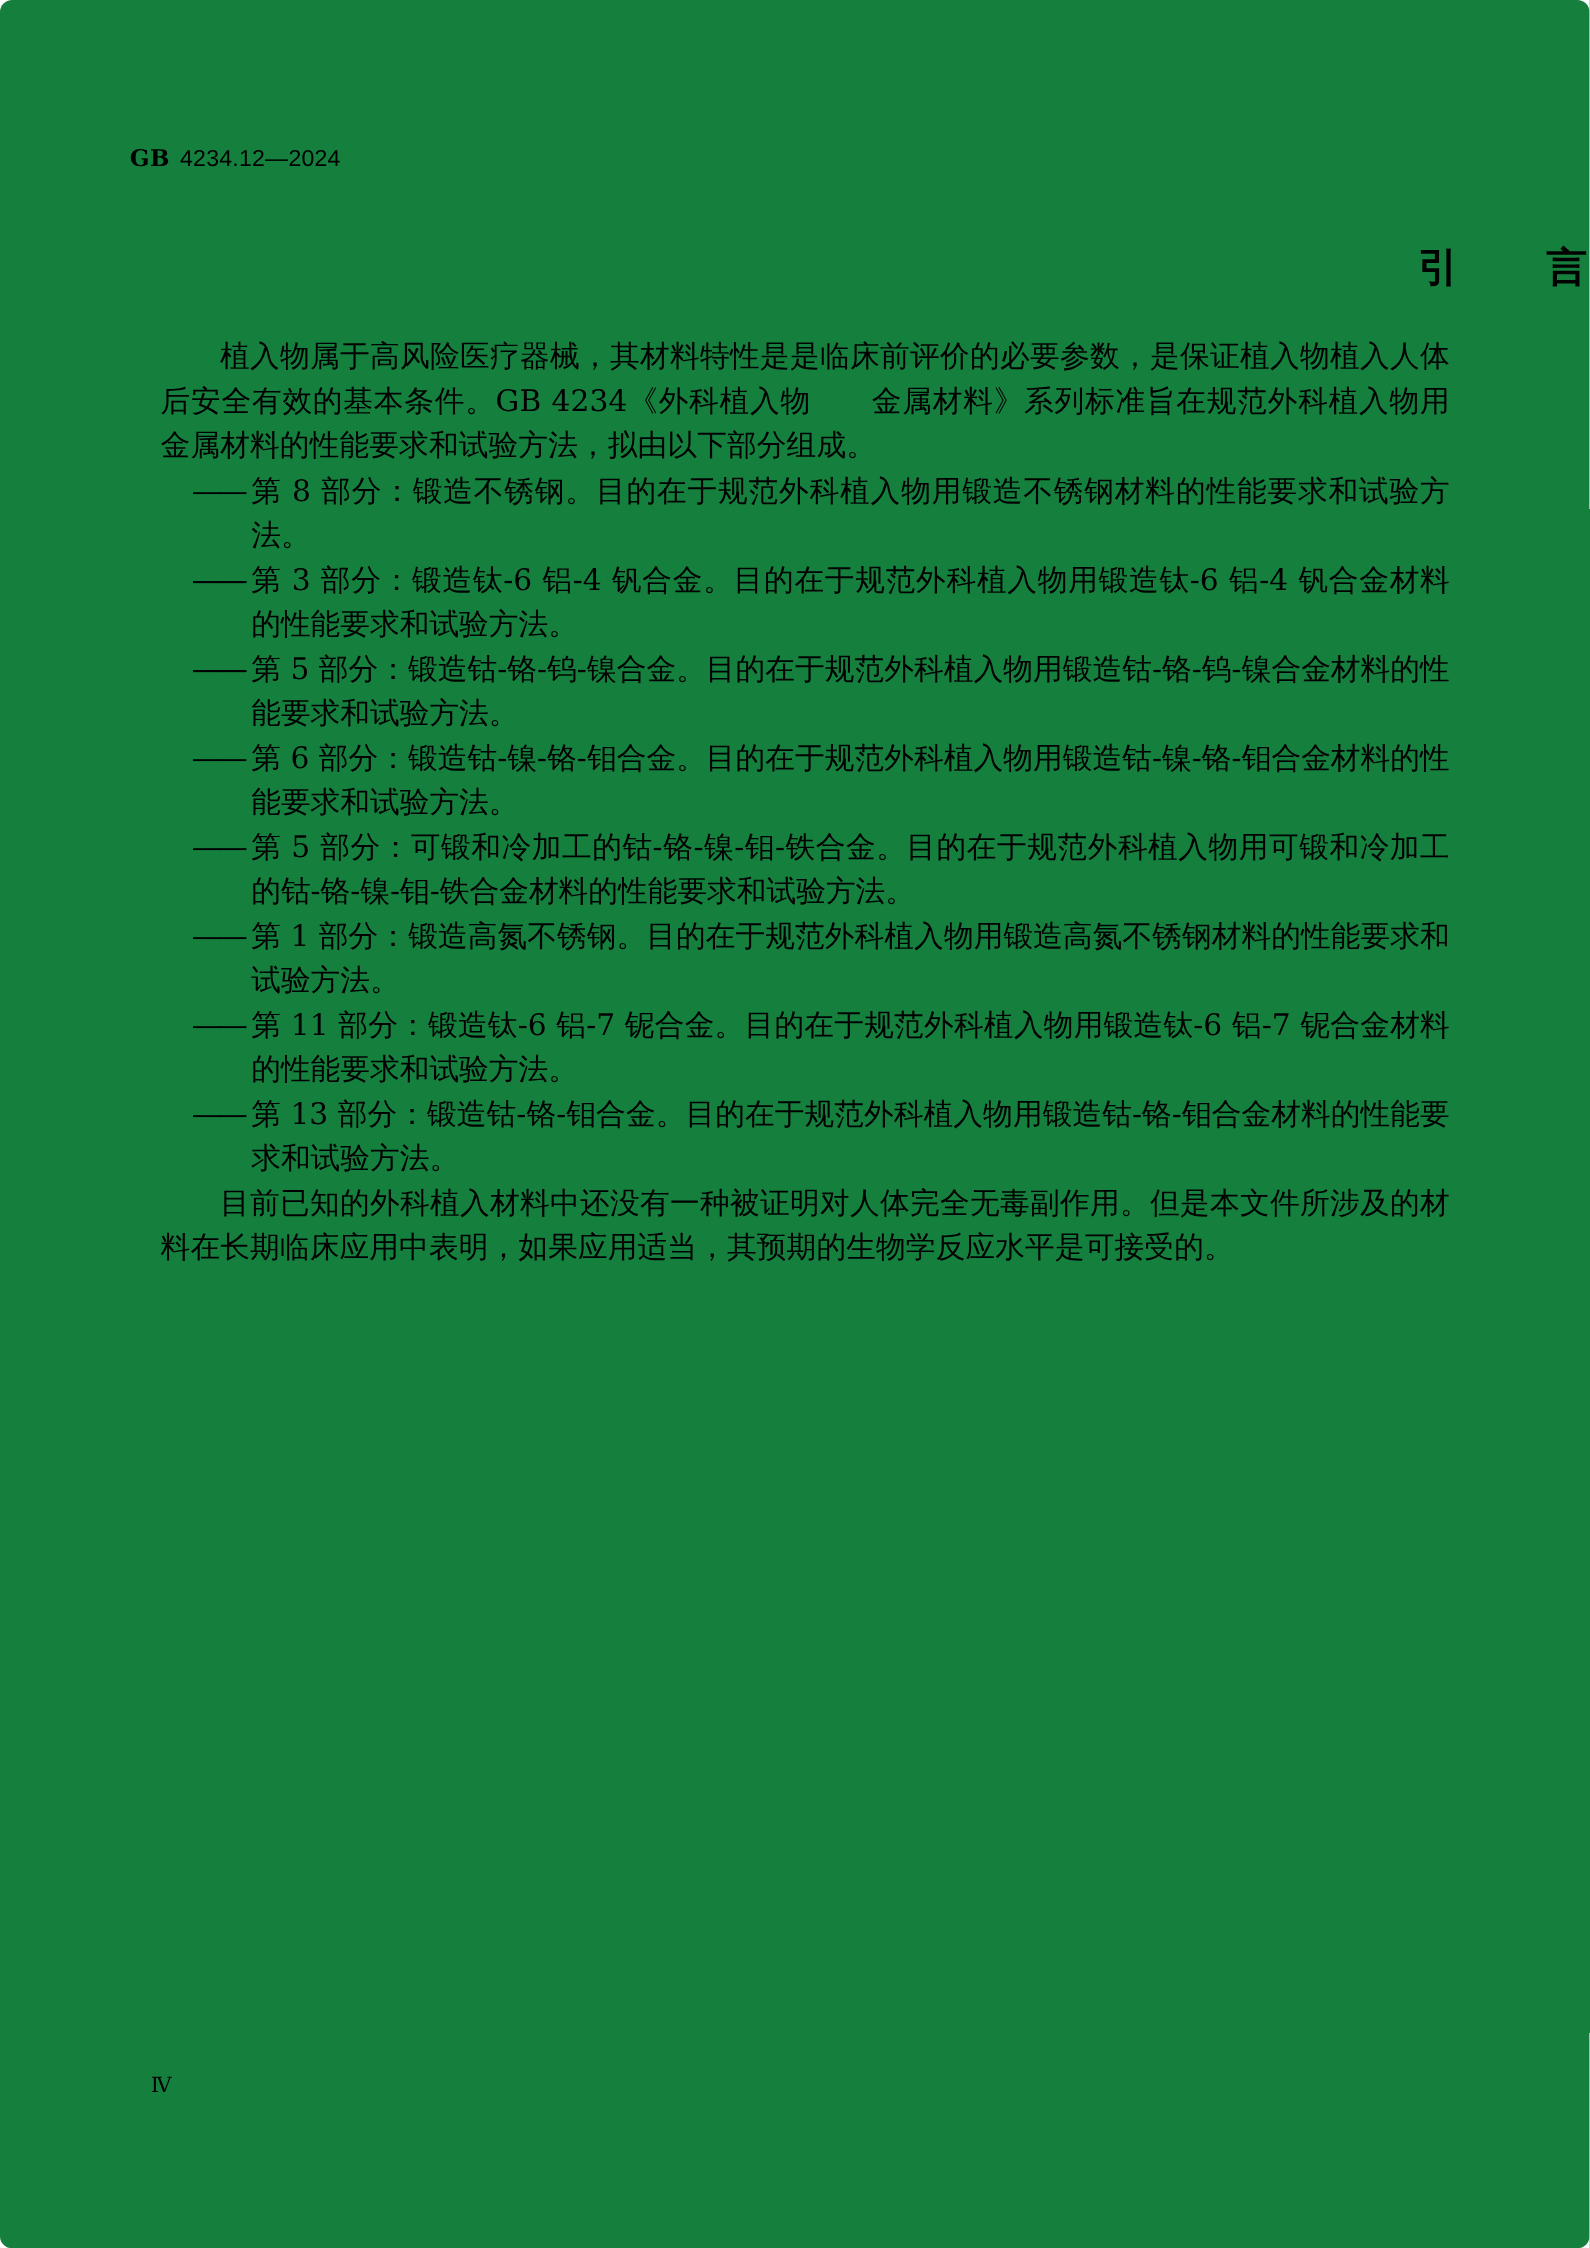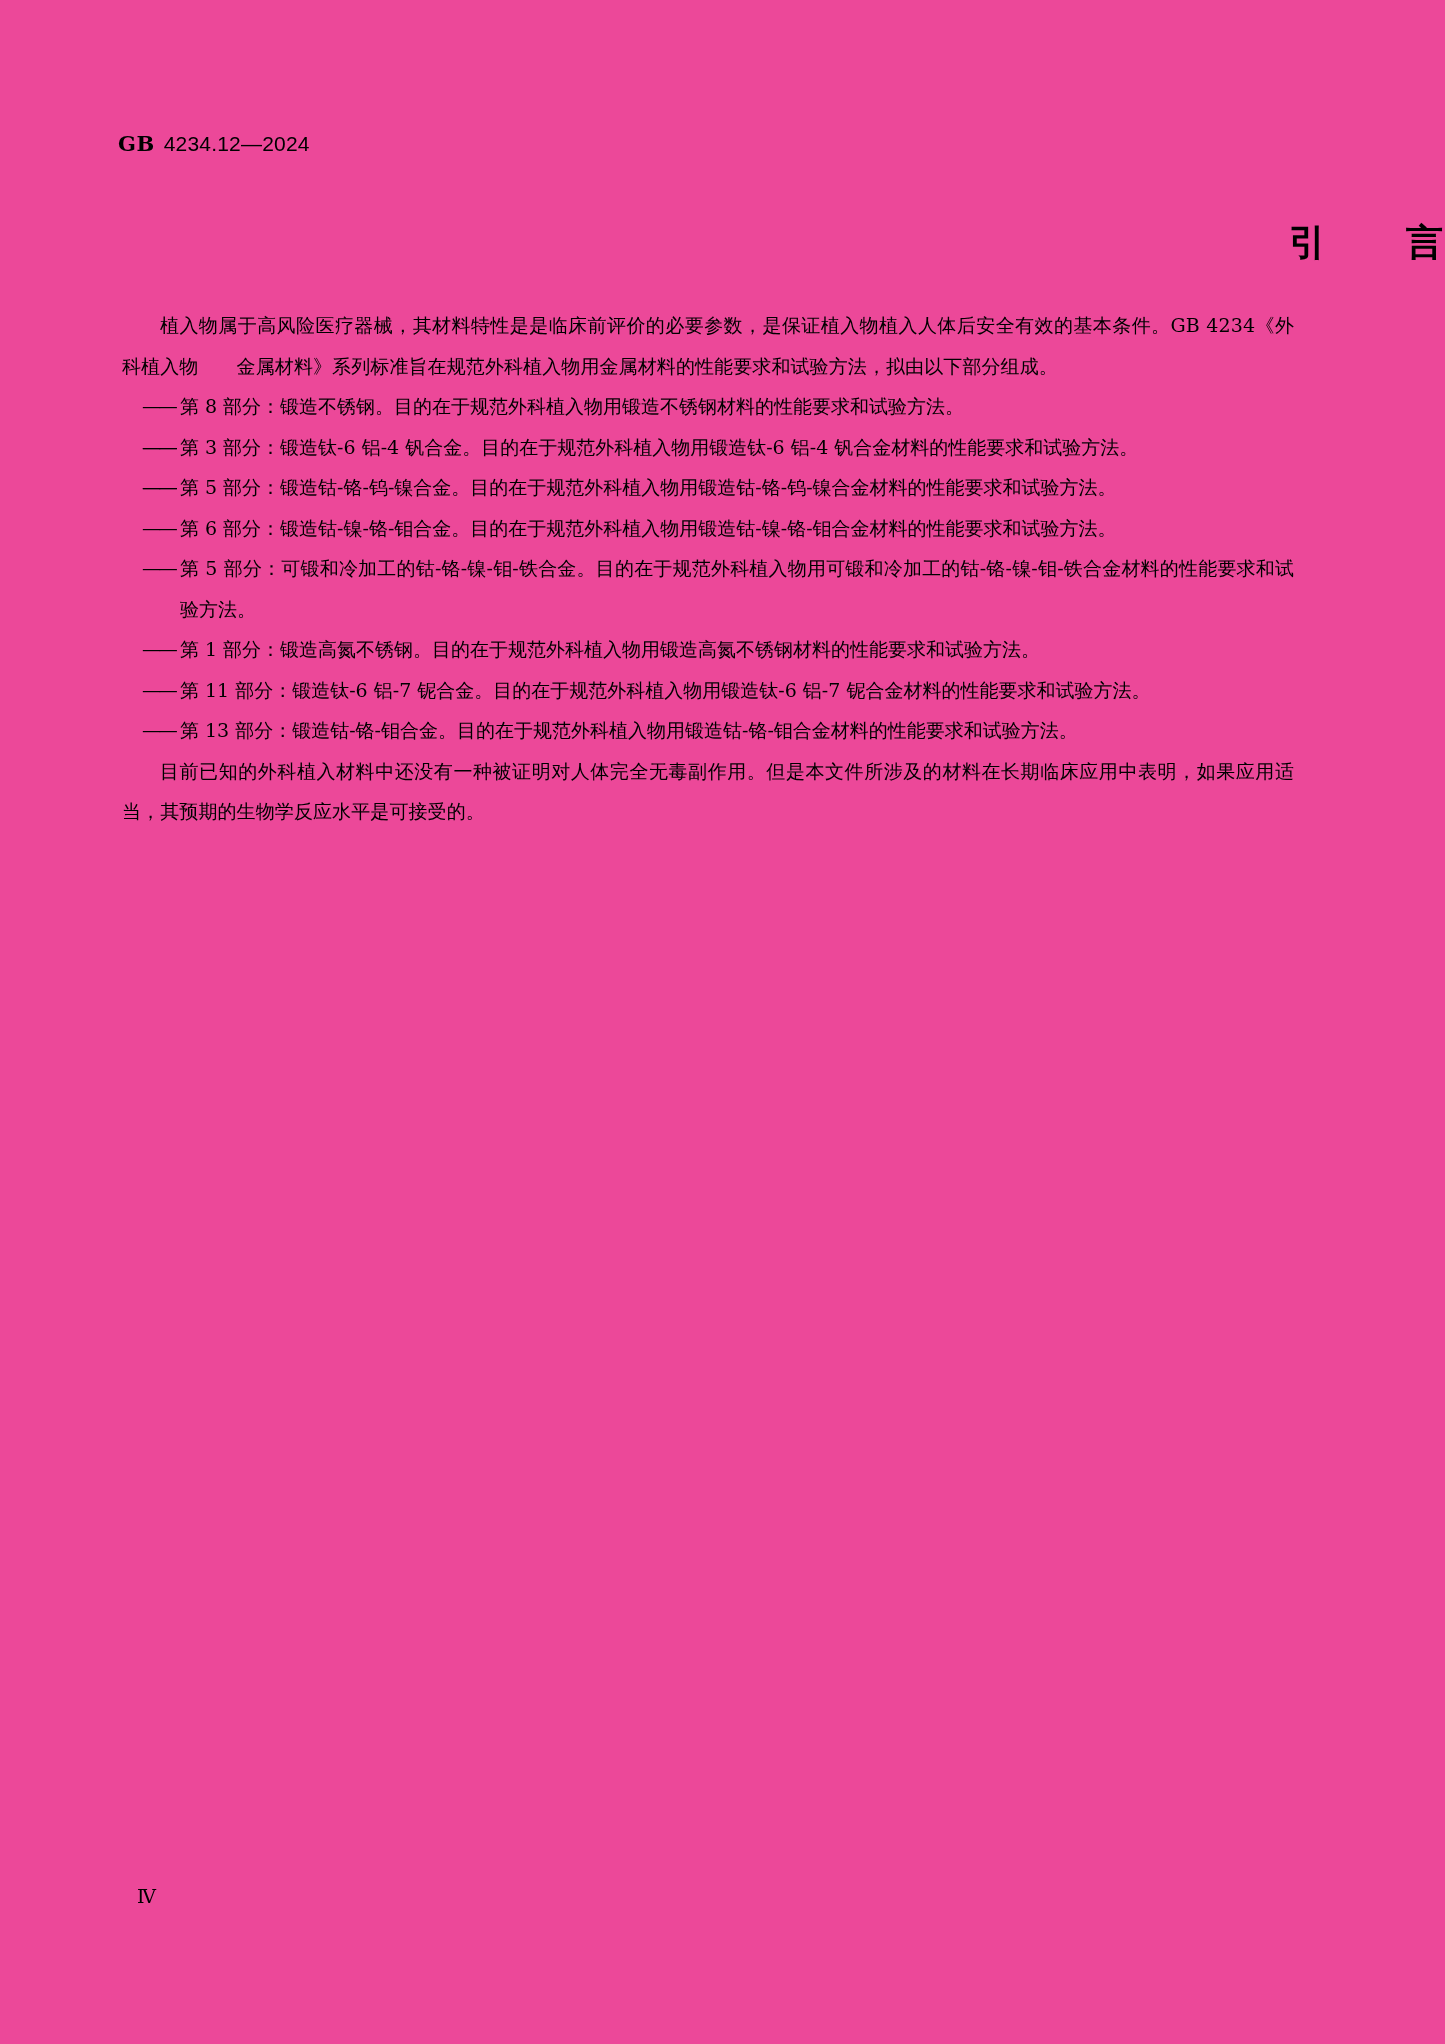--- a/index.html
+++ b/index.html
@@ -4,25 +4,26 @@
 <style>
   html, body {
     margin: 0;
     padding: 0;
     background: #ffffff;
   }
   .page {
     position: relative;
     width: 1445px;
     height: 2044px;
-    background: #ec4899;
+    background: #15803d;
     margin: 0 auto;
     overflow: hidden;
     font-family: "DejaVu Serif", "Liberation Serif", serif;
     color: #000000;
+    border-radius: 11px;
   }
 
   
   .page-header {
     position: absolute;
     top: 131px;
     left: 118px;
     font-size: 21px;
     letter-spacing: 0.4px;
     white-space: nowrap;
@@ -52,23 +53,23 @@
     font-weight: bold;
     font-size: 37px;
     letter-spacing: 2px;
     white-space: pre;
   }
 
   
   .body-block {
     position: absolute;
     top: 305px;
-    left: 122px;
+    left: 146px;
     width: 1172px;
-    font-size: 19px;
+    font-size: 27px;
     line-height: 40.5px;
     text-align: justify;
     text-justify: inter-ideograph;
   }
 
   p.para {
     margin: 0 0 0 0;
     text-indent: 2em;
     text-align: justify;
     letter-spacing: 0.1px;

